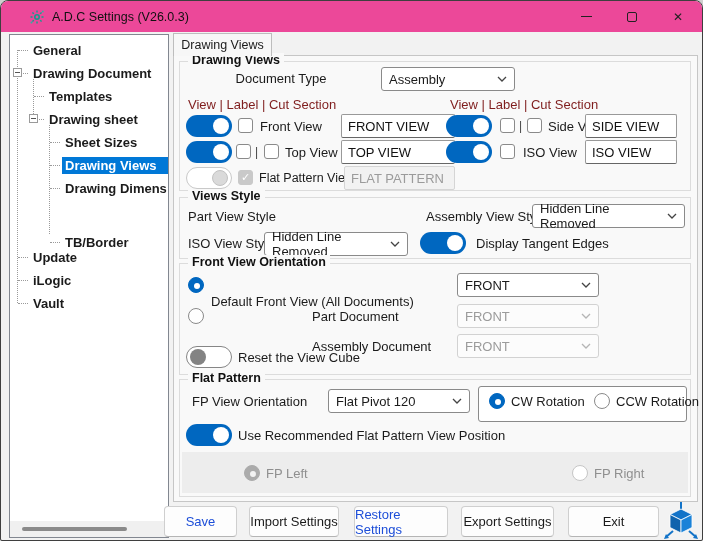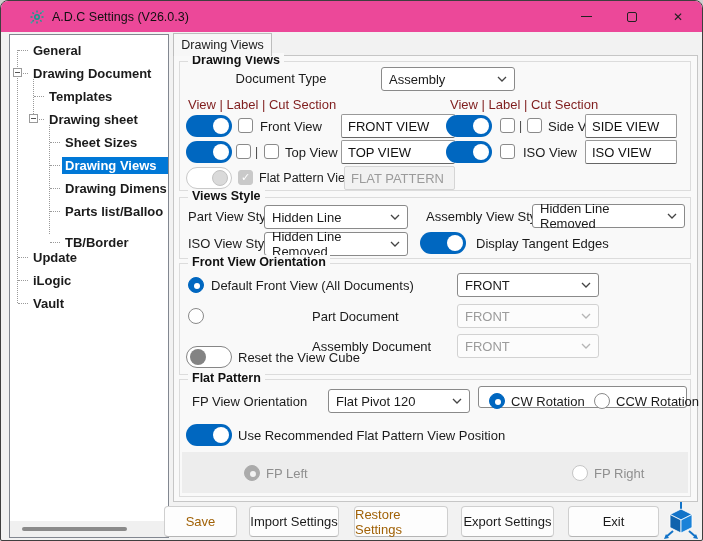--- a/index.html
+++ b/index.html
@@ -123,23 +123,20 @@
       </div>
     <div class="trow lv1" style="top:73px">
         <span class="tlabel">Drawing sheet</span>
       </div>
     <div class="trow lv2" style="top:119px">
         <span class="tlabel sel" style="min-width:106px;">Drawing Views</span>
       </div>
     <div class="trow lv2" style="top:142px">
         <span class="tlabel">Drawing Dimens</span>
       </div>
-    <div class="trow lv2" style="top:165px">
-        <span class="tlabel">Parts list/Balloo</span>
-      </div>
     <div class="trow lv2" style="top:196px">
         <span class="tlabel">TB/Border</span>
       </div>
     <div class="trow lv0" style="top:211px">
         <span class="tlabel">Update</span>
       </div>
     <div class="trow lv0" style="top:234px">
         <span class="tlabel">iLogic</span>
       </div>
     <div class="trow lv0" style="top:257px">
@@ -204,26 +201,20 @@
         <span class="knob"></span>
       </div>
     <span class="cb chkdis" style="left:58px;top:108px;">✓</span>
     <span class="abs lbl" style="left:79px;top:105px;font-size:12.5px;">Flat Pattern View</span>
     <input class="tin dis" style="left: 164px; top: 104px; width: 111px;" disabled="" value="FLAT PATTERN">
   </div>
 
   <div class="group" style="left:178px;top:196px;width:512px;height:62px;">
     <span class="legend">Views Style</span>
     <span class="abs lbl" style="left:8px;top:7px;">Part View Style</span>
-    <div class="combo" style="left:84px;top:7px;width:144px;">
-      <span>Hidden Line</span>
-      <svg class="chev" viewBox="0 0 10 7">
-          <path d="M1 1l4 4 4-4" fill="none" stroke="#444" stroke-width="1.3"></path>
-        </svg>
-    </div>
     <span class="abs lbl" style="left:246px;top:7px;">Assembly View Style</span>
     <div class="combo" style="left:352px;top:6px;width:153px;">
       <span>Hidden Line Removed</span>
       <svg class="chev" viewBox="0 0 10 7">
           <path d="M1 1l4 4 4-4" fill="none" stroke="#444" stroke-width="1.3"></path>
         </svg>
     </div>
     <span class="abs lbl" style="left:8px;top:34px;">ISO View Style</span>
     <div class="combo" style="left:84px;top:34px;width:144px;">
       <span>Hidden Line Removed</span>
@@ -233,21 +224,21 @@
     </div>
     <div class="tgl on" style="left:240px;top:34px;">
         <span class="knob"></span>
       </div>
     <span class="abs lbl" style="left:296px;top:34px;">Display Tangent Edges</span>
   </div>
 
   <div class="group" style="left:178px;top:262px;width:512px;height:112px;">
     <span class="legend">Front View Orientation</span>
     <span class="rd on" style="left:8px;top:13px;"></span>
-    <span class="abs lbl" style="left:31px;top:10px;">Default Front View (All Documents)</span>
+    <span class="abs lbl" style="left:31px;top:26px;">Default Front View (All Documents)</span>
     <div class="combo" style="left:277px;top:9px;width:142px;">
       <span>FRONT</span>
       <svg class="chev" viewBox="0 0 10 7">
           <path d="M1 1l4 4 4-4" fill="none" stroke="#444" stroke-width="1.3"></path>
         </svg>
     </div>
     <span class="rd" style="left:8px;top:44px;"></span>
     <span class="abs lbl" style="left:132px;top:41px;">Part Document</span>
     <div class="combo dis" style="left:277px;top:40px;width:142px;">
       <span>FRONT</span>
@@ -270,45 +261,45 @@
 
   <div class="group" style="left:178px;top:378px;width:512px;height:118px;">
     <span class="legend">Flat Pattern</span>
     <span class="abs lbl" style="left:12px;top:10px;">FP View Orientation</span>
     <div class="combo" style="left:148px;top:9px;width:142px;">
       <span>Flat Pivot 120</span>
       <svg class="chev" viewBox="0 0 10 7">
           <path d="M1 1l4 4 4-4" fill="none" stroke="#444" stroke-width="1.3"></path>
         </svg>
     </div>
-    <div class="radio-box" style="left:298px;top:6px;right:3px;height:22px;">
+    <div class="radio-box" style="left:298px;top:6px;right:3px;height:36px;">
       <span class="rd on" style="left:10px;top:6px;"></span>
       <span class="abs lbl" style="left:32px;top:3px;">CW Rotation</span>
       <span class="rd" style="left:115px;top:6px;"></span>
       <span class="abs lbl" style="left:137px;top:3px;">CCW Rotation</span>
     </div>
     <div class="tgl on" style="left:6px;top:44px;">
         <span class="knob"></span>
       </div>
     <span class="abs lbl" style="left:58px;top:44px;">Use Recommended Flat Pattern View Position</span>
     <div class="gray-panel" style="left:2px;right:2px;top:72px;bottom:3px;">
       <span class="rd dison" style="left:62px;top:13px;"></span>
       <span class="abs lbl dim" style="left:84px;top:10px;">FP Left</span>
       <span class="rd disoff" style="left:390px;top:13px;"></span>
       <span class="abs lbl dim" style="left:412px;top:10px;">FP Right</span>
     </div>
   </div>
 
-  <div class="btn" style="left:163px;width:73px;color:#a16207;">
+  <div class="btn" style="left:163px;width:73px;color:#1d4ed8;">
       <span>Save</span>
     </div>
   <div class="btn" style="left:248px;width:90px;">
       <span>Import Settings</span>
     </div>
-  <div class="btn" style="left:353px;width:94px;color:#a16207;">
+  <div class="btn" style="left:353px;width:94px;color:#1d4ed8;">
       <span>Restore Settings</span>
     </div>
   <div class="btn" style="left:460px;width:93px;">
       <span>Export Settings</span>
     </div>
   <div class="btn" style="left:567px;width:91px;">
       <span>Exit</span>
     </div>
 
   <div style="position:absolute;left:660px;top:496px;width:40px;height:44px;">

